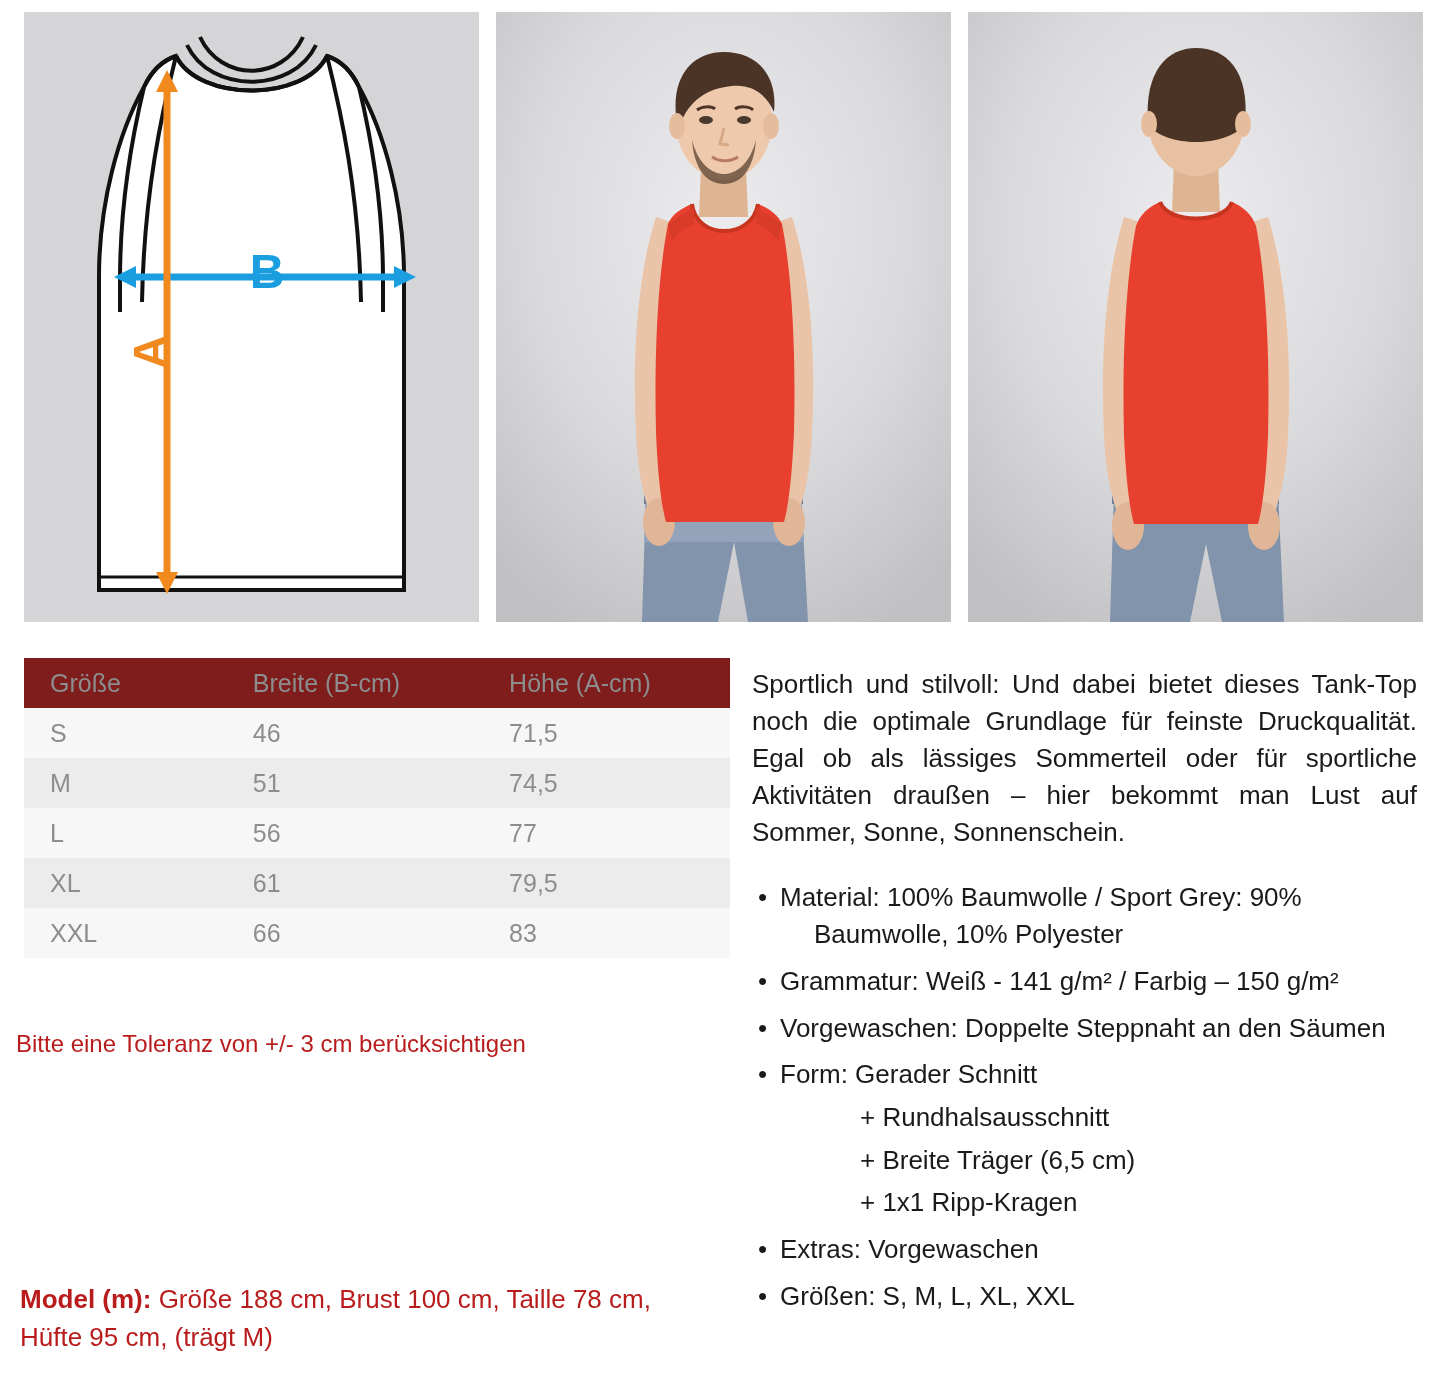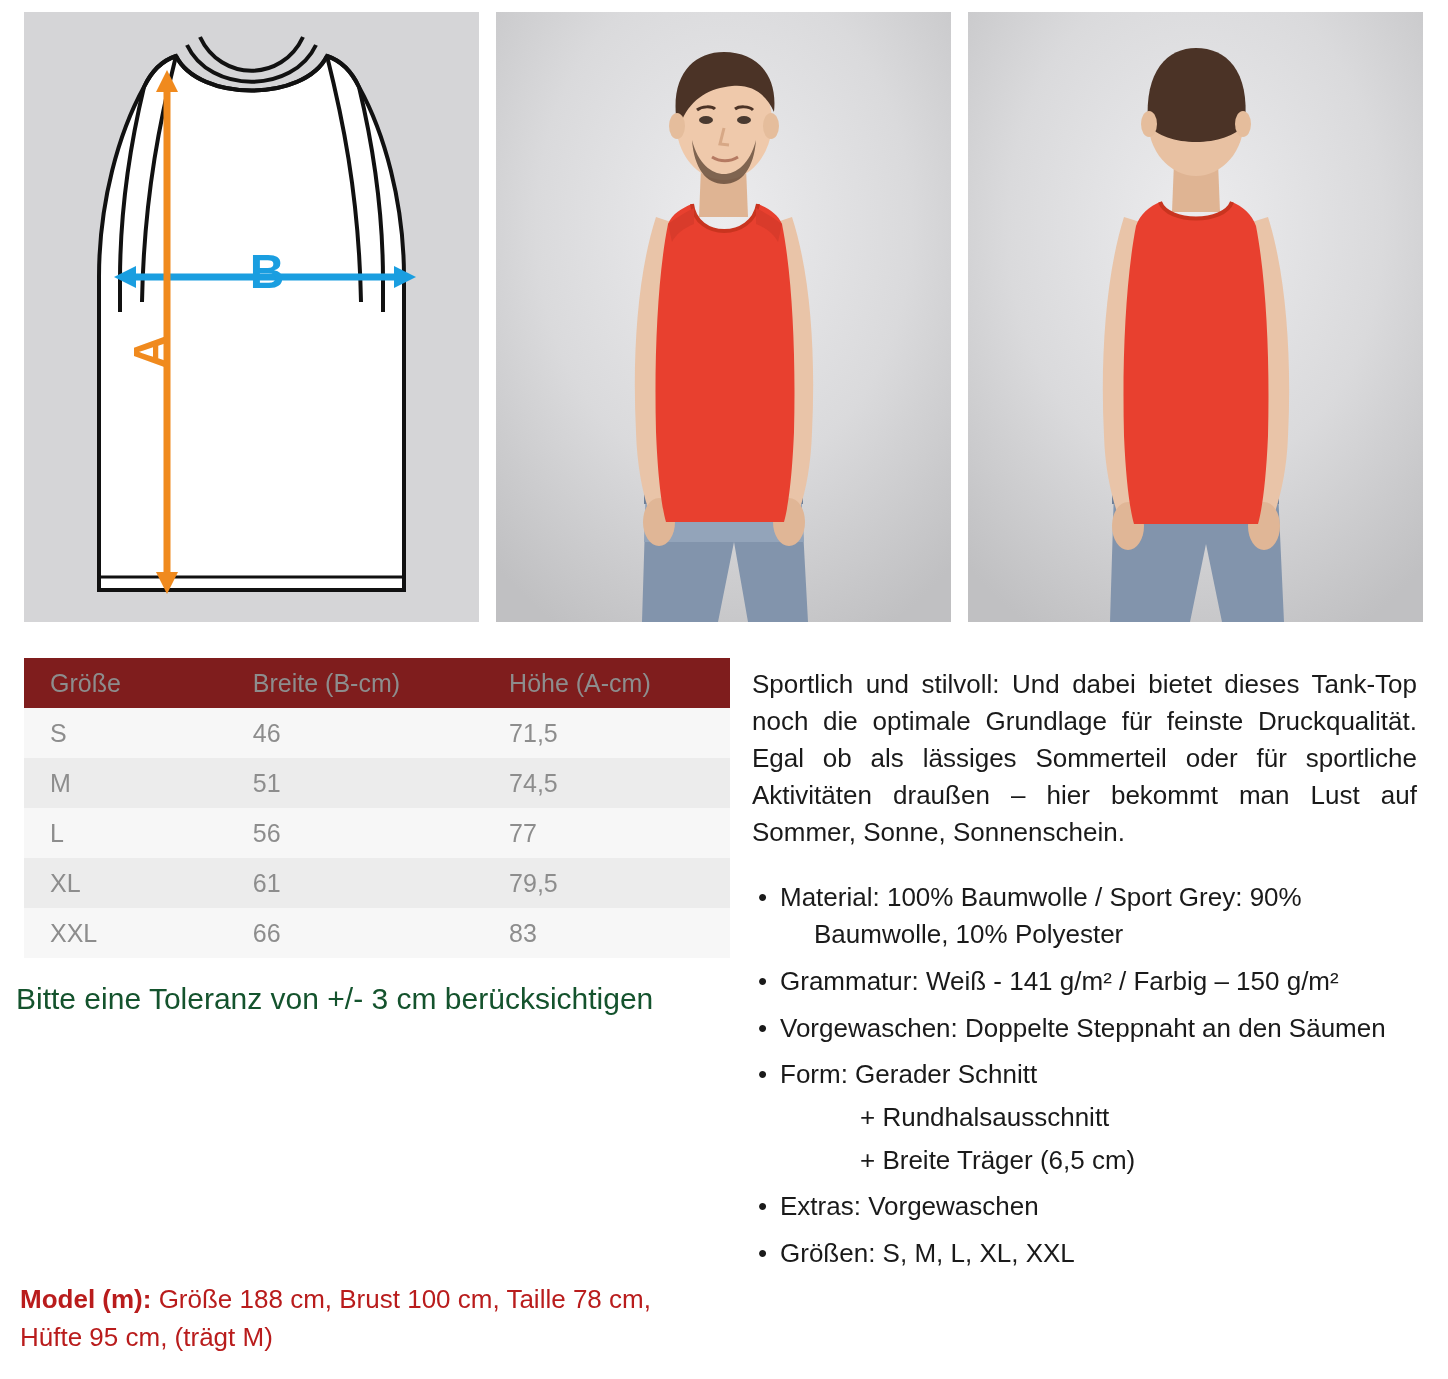--- a/index.html
+++ b/index.html
@@ -64,23 +64,23 @@
   .size-table thead tr { background: #7f1d1d; }
   .size-table tbody tr:nth-child(odd) { background: #f7f7f7; }
   .size-table tbody tr:nth-child(even) { background: #ececec; }
   .col-size  { width: 196px; }
   .col-width { width: 260px; }
   .col-height{ width: 250px; }
 
   .tolerance {
     position: absolute;
     left: 16px;
-    top: 982px;
-    font-size: 30px;
-    color: #14532d;
+    top: 1030px;
+    font-size: 24px;
+    color: #b91c1c;
   }
 
   .model-info {
     position: absolute;
     left: 20px;
     top: 1281px;
     width: 700px;
     font-size: 26px;
     line-height: 1.45;
     color: #b91c1c;
@@ -306,20 +306,21 @@
     <li>
       <span>Grammatur: Weiß - 141 g/m² / Farbig – 150 g/m²</span>
     </li>
     <li>
       <span>Vorgewaschen: Doppelte Steppnaht an den Säumen</span>
     </li>
     <li>
       <span>Form: Gerader Schnitt</span>
       <div class="sub">+ Rundhalsausschnitt</div>
       <div class="sub">+ Breite Träger (6,5 cm)</div>
+      <div class="sub">+ 1x1 Ripp-Kragen</div>
     </li>
     <li>
       <span>Extras: Vorgewaschen</span>
     </li>
     <li>
       <span>Größen:  S, M, L, XL, XXL</span>
     </li>
   </ul>
 </div>
 

